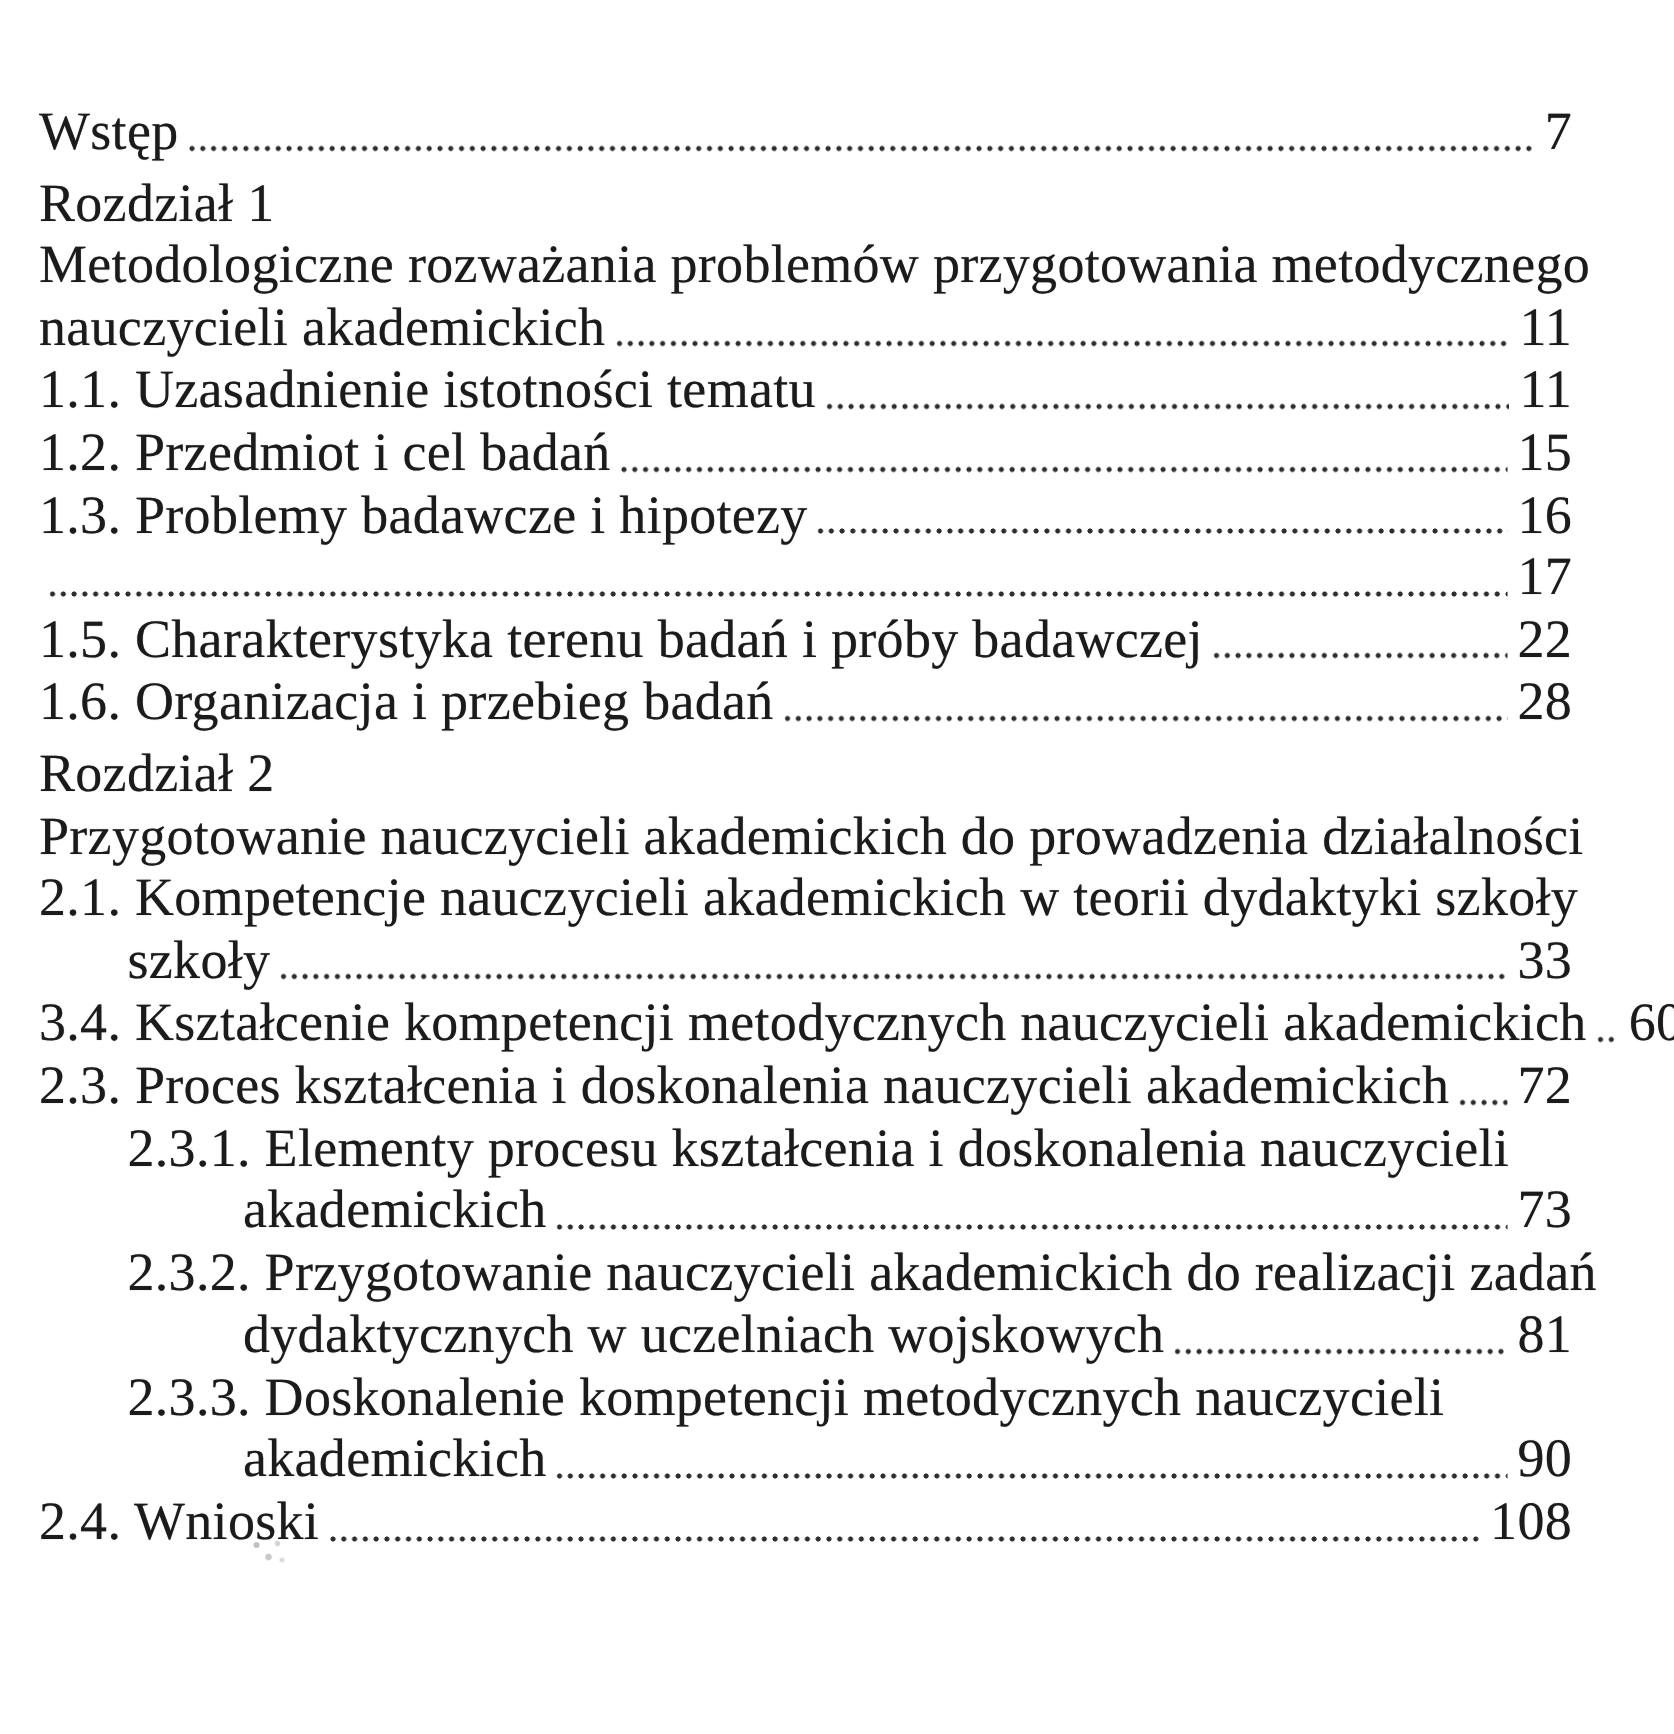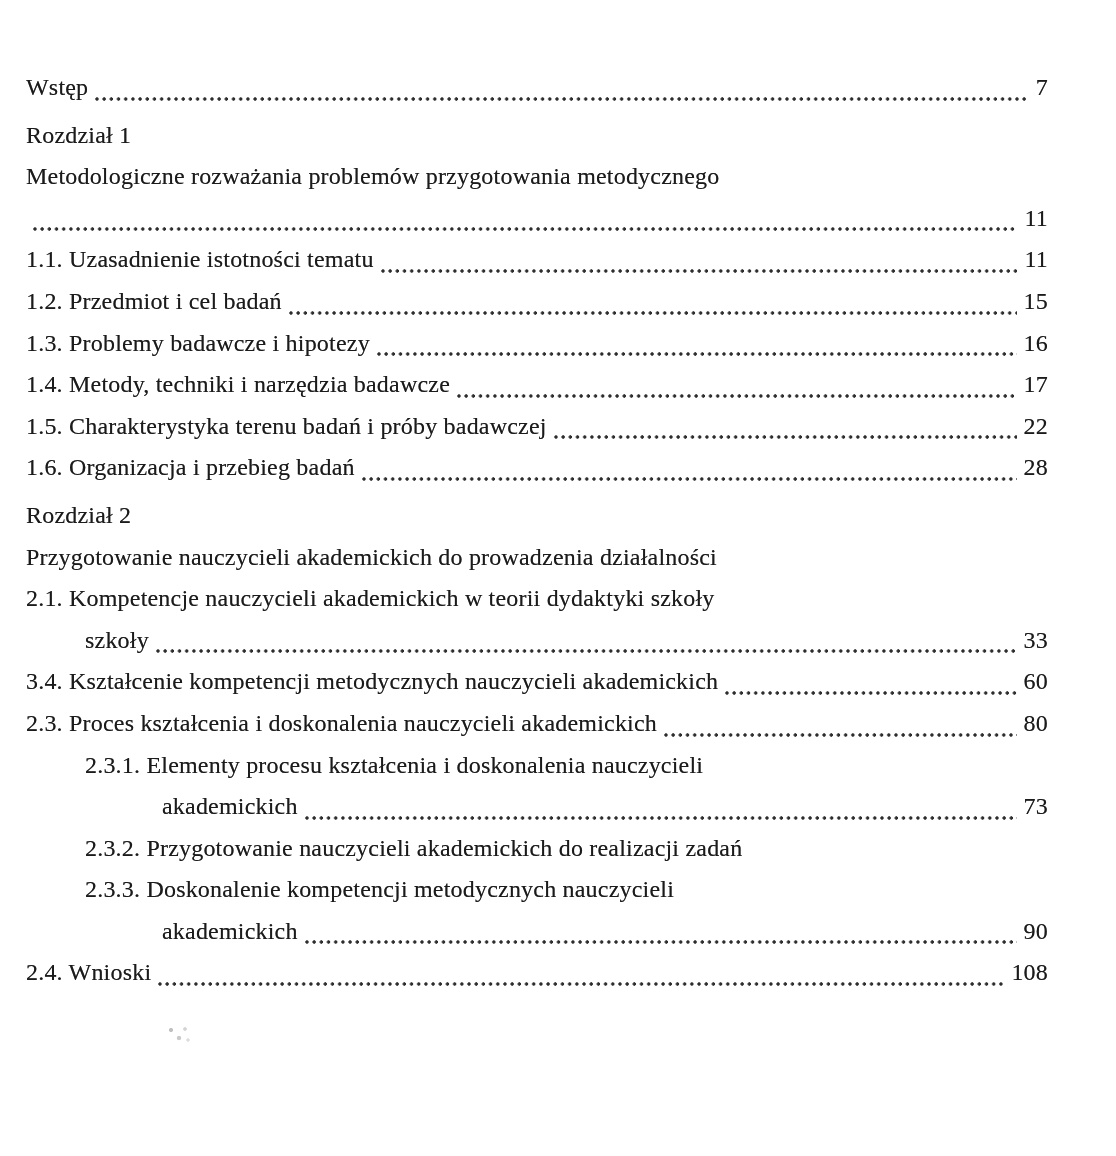--- a/index.html
+++ b/index.html
@@ -18,21 +18,21 @@
   }
   .toc {
     position: absolute;
     left: 26px;
     top: 67px;
     width: 1022px;
   }
   .toc-line {
     display: flex;
     align-items: flex-end;
-    font-size: 24px;
+    font-size: 36px;
     line-height: 41.6px;
     letter-spacing: 0.2px;
     white-space: nowrap;
     
     text-shadow: 0 0 0.6px rgba(20,20,20,0.55);
   }
   .toc-line.chapter { margin-top: 6px; }
   .toc-line.indent-1 { padding-left: 59px; }
   .toc-line.indent-2 { padding-left: 136px; }
   .entry-text {
@@ -79,40 +79,40 @@
         <span class="dot-leader"></span>
         <span class="page-num">7</span>
       </div>
       <div class="toc-line indent-0 chapter">
         <span class="entry-text">Rozdział 1</span>
       </div>
       <div class="toc-line indent-0">
         <span class="entry-text">Metodologiczne rozważania problemów przygotowania metodycznego</span>
       </div>
       <div class="toc-line indent-0">
+        <span class="entry-text">nauczycieli akademickich</span>
         <span class="dot-leader"></span>
         <span class="page-num">11</span>
       </div>
       <div class="toc-line indent-0">
         <span class="entry-text">1.1. Uzasadnienie istotności tematu</span>
         <span class="dot-leader"></span>
         <span class="page-num">11</span>
       </div>
       <div class="toc-line indent-0">
         <span class="entry-text">1.2. Przedmiot i cel badań</span>
         <span class="dot-leader"></span>
         <span class="page-num">15</span>
       </div>
       <div class="toc-line indent-0">
         <span class="entry-text">1.3. Problemy badawcze i hipotezy</span>
         <span class="dot-leader"></span>
         <span class="page-num">16</span>
       </div>
       <div class="toc-line indent-0">
-        <span class="entry-text">1.4. Metody, techniki i narzędzia badawcze</span>
         <span class="dot-leader"></span>
         <span class="page-num">17</span>
       </div>
       <div class="toc-line indent-0">
         <span class="entry-text">1.5. Charakterystyka terenu badań i próby badawczej</span>
         <span class="dot-leader"></span>
         <span class="page-num">22</span>
       </div>
       <div class="toc-line indent-0">
         <span class="entry-text">1.6. Organizacja i przebieg badań</span>
@@ -134,32 +134,37 @@
         <span class="page-num">33</span>
       </div>
       <div class="toc-line indent-0">
         <span class="entry-text">3.4. Kształcenie kompetencji metodycznych nauczycieli akademickich</span>
         <span class="dot-leader"></span>
         <span class="page-num">60</span>
       </div>
       <div class="toc-line indent-0">
         <span class="entry-text">2.3. Proces kształcenia i doskonalenia nauczycieli akademickich</span>
         <span class="dot-leader"></span>
-        <span class="page-num">80</span>
+        <span class="page-num">72</span>
       </div>
       <div class="toc-line indent-1">
         <span class="entry-text">2.3.1. Elementy procesu kształcenia i doskonalenia nauczycieli</span>
       </div>
       <div class="toc-line indent-2">
         <span class="entry-text">akademickich</span>
         <span class="dot-leader"></span>
         <span class="page-num">73</span>
       </div>
       <div class="toc-line indent-1">
         <span class="entry-text">2.3.2. Przygotowanie nauczycieli akademickich do realizacji zadań</span>
+      </div>
+      <div class="toc-line indent-2">
+        <span class="entry-text">dydaktycznych w uczelniach wojskowych</span>
+        <span class="dot-leader"></span>
+        <span class="page-num">81</span>
       </div>
       <div class="toc-line indent-1">
         <span class="entry-text">2.3.3. Doskonalenie kompetencji metodycznych nauczycieli</span>
       </div>
       <div class="toc-line indent-2">
         <span class="entry-text">akademickich</span>
         <span class="dot-leader"></span>
         <span class="page-num">90</span>
       </div>
       <div class="toc-line indent-0">

